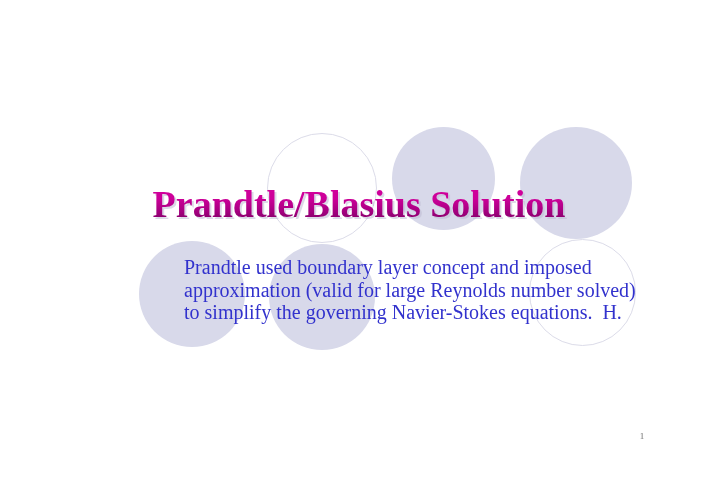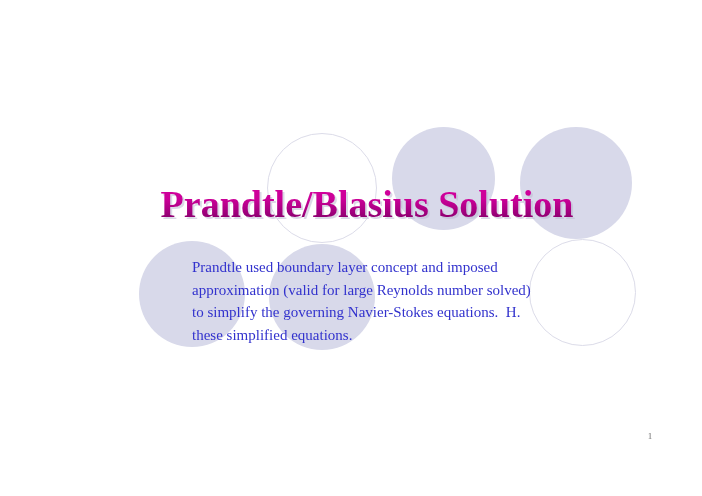--- a/index.html
+++ b/index.html
@@ -36,21 +36,21 @@
   .circle.filled {
     background: #d8d9ea;
   }
   .circle.outlined {
     background: transparent;
     border: 1px solid #dcdce9;
   }
   
   #content {
     position: absolute;
-    left: 16px;
+    left: 8px;
     top: 0;
     width: 557px;
     height: 496px;
     z-index: 2;
   }
   #title {
     position: absolute;
     left: 0;
     top: 182px;
     width: 702px;
@@ -67,21 +67,21 @@
     color: transparent;
     -webkit-text-fill-color: transparent;
     filter: drop-shadow(2px 2px 0px rgba(190,185,210,0.55));
   }
   #body-text {
     position: absolute;
     left: 176px;
     top: 256px;
     width: 464px;
     font-family: "Liberation Serif", serif;
-    font-size: 15px;
+    font-size: 20px;
     line-height: 22.6px;
     color: #3232cd;
     text-align: left;
   }
   #page-number {
     position: absolute;
     left: 622px;
     top: 431px;
     width: 24px;
     text-align: center;
@@ -105,19 +105,18 @@
     </div>
 
   <div id="content">
 
     <div id="title">Prandtle/Blasius Solution</div>
 
     <div id="body-text">
         <div style="white-space: pre;">Prandtle used boundary layer concept and imposed</div>
         <div style="white-space: pre;">approximation (valid for large Reynolds number solved)</div>
         <div style="white-space: pre; font-family: Liberation Serif, serif;">to simplify the governing Navier-Stokes equations.  H.</div>
-        <div style="white-space: pre;">these simplified equations.</div>
       </div>
 
     <div id="page-number">1</div>
 
   </div>
 </div>
 
 </body></html>

